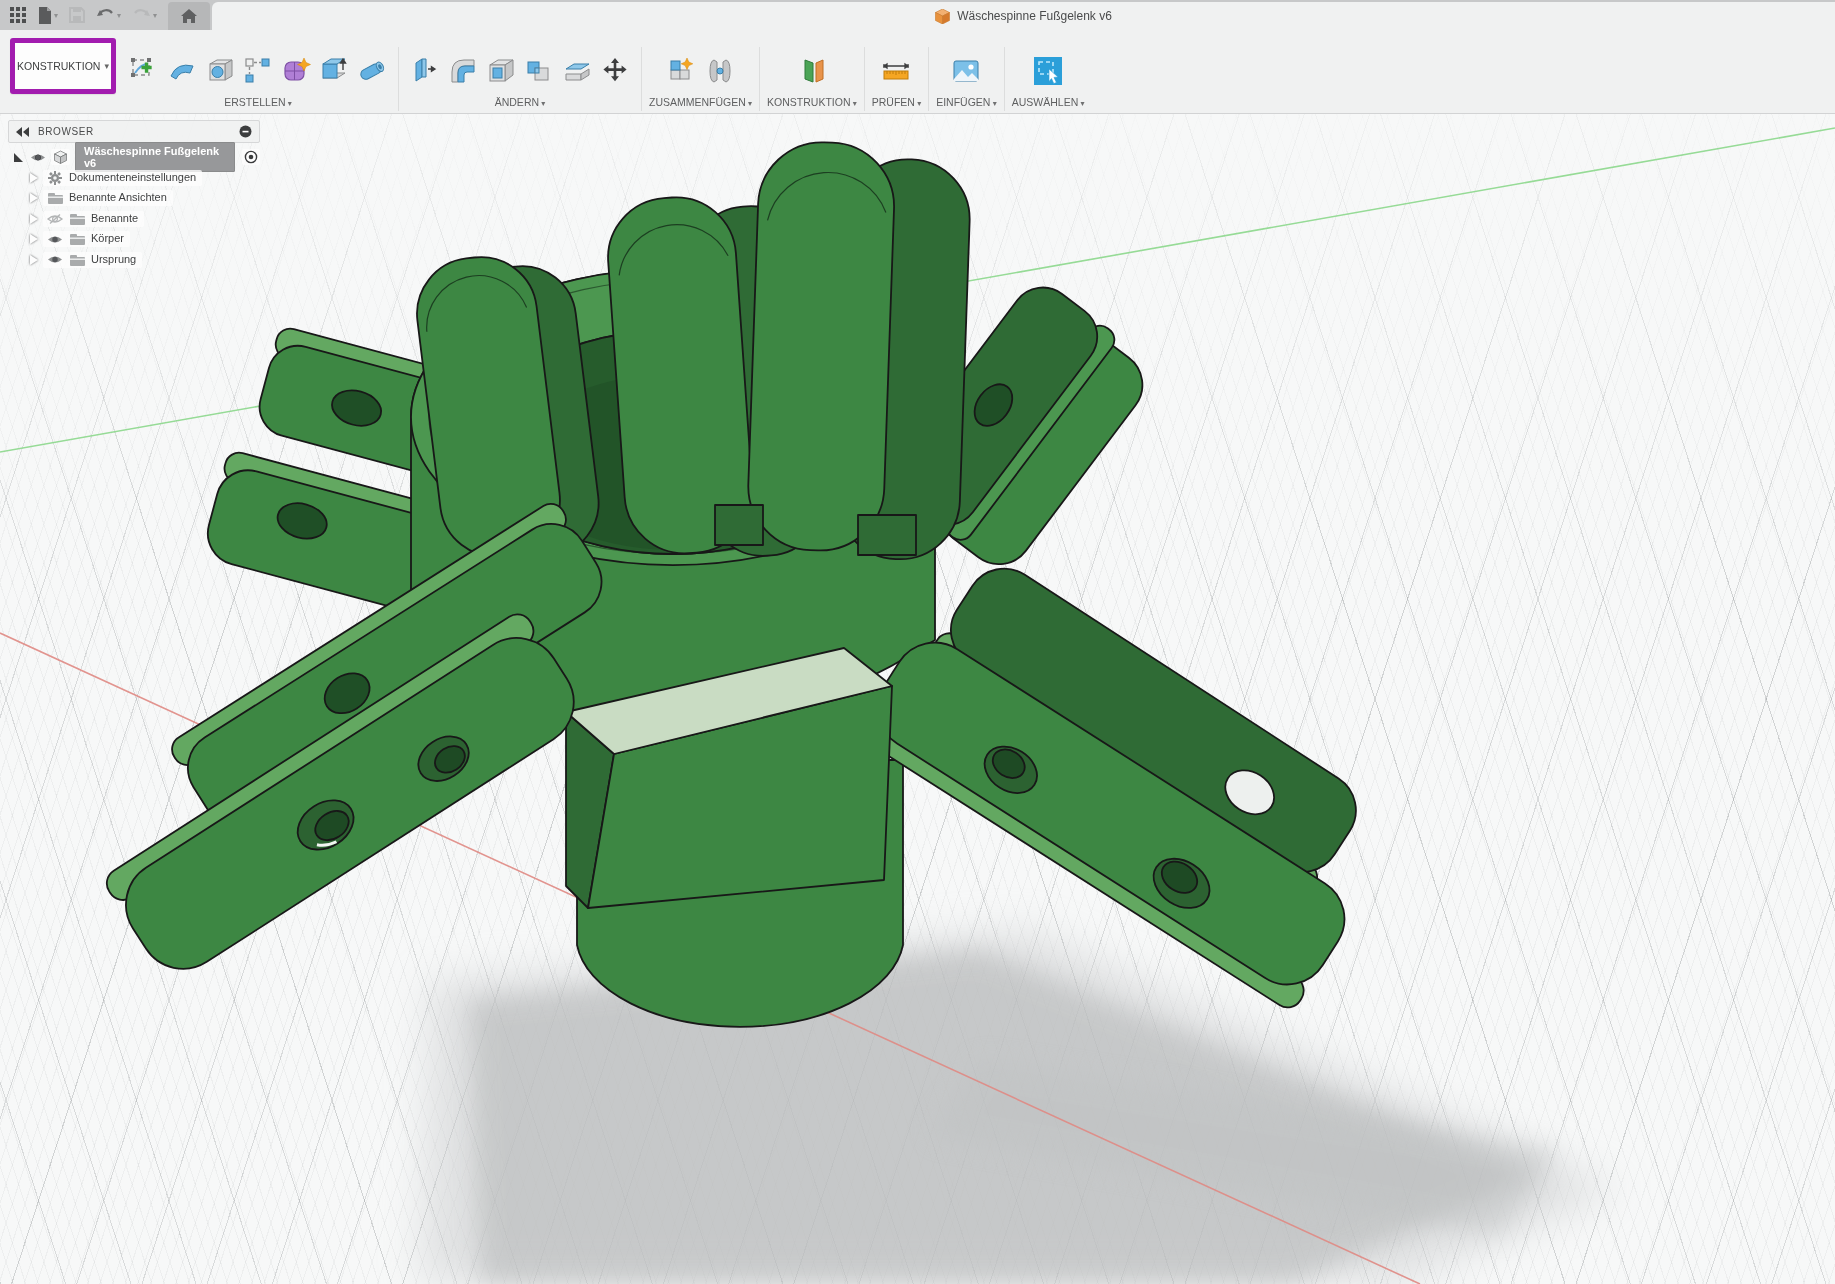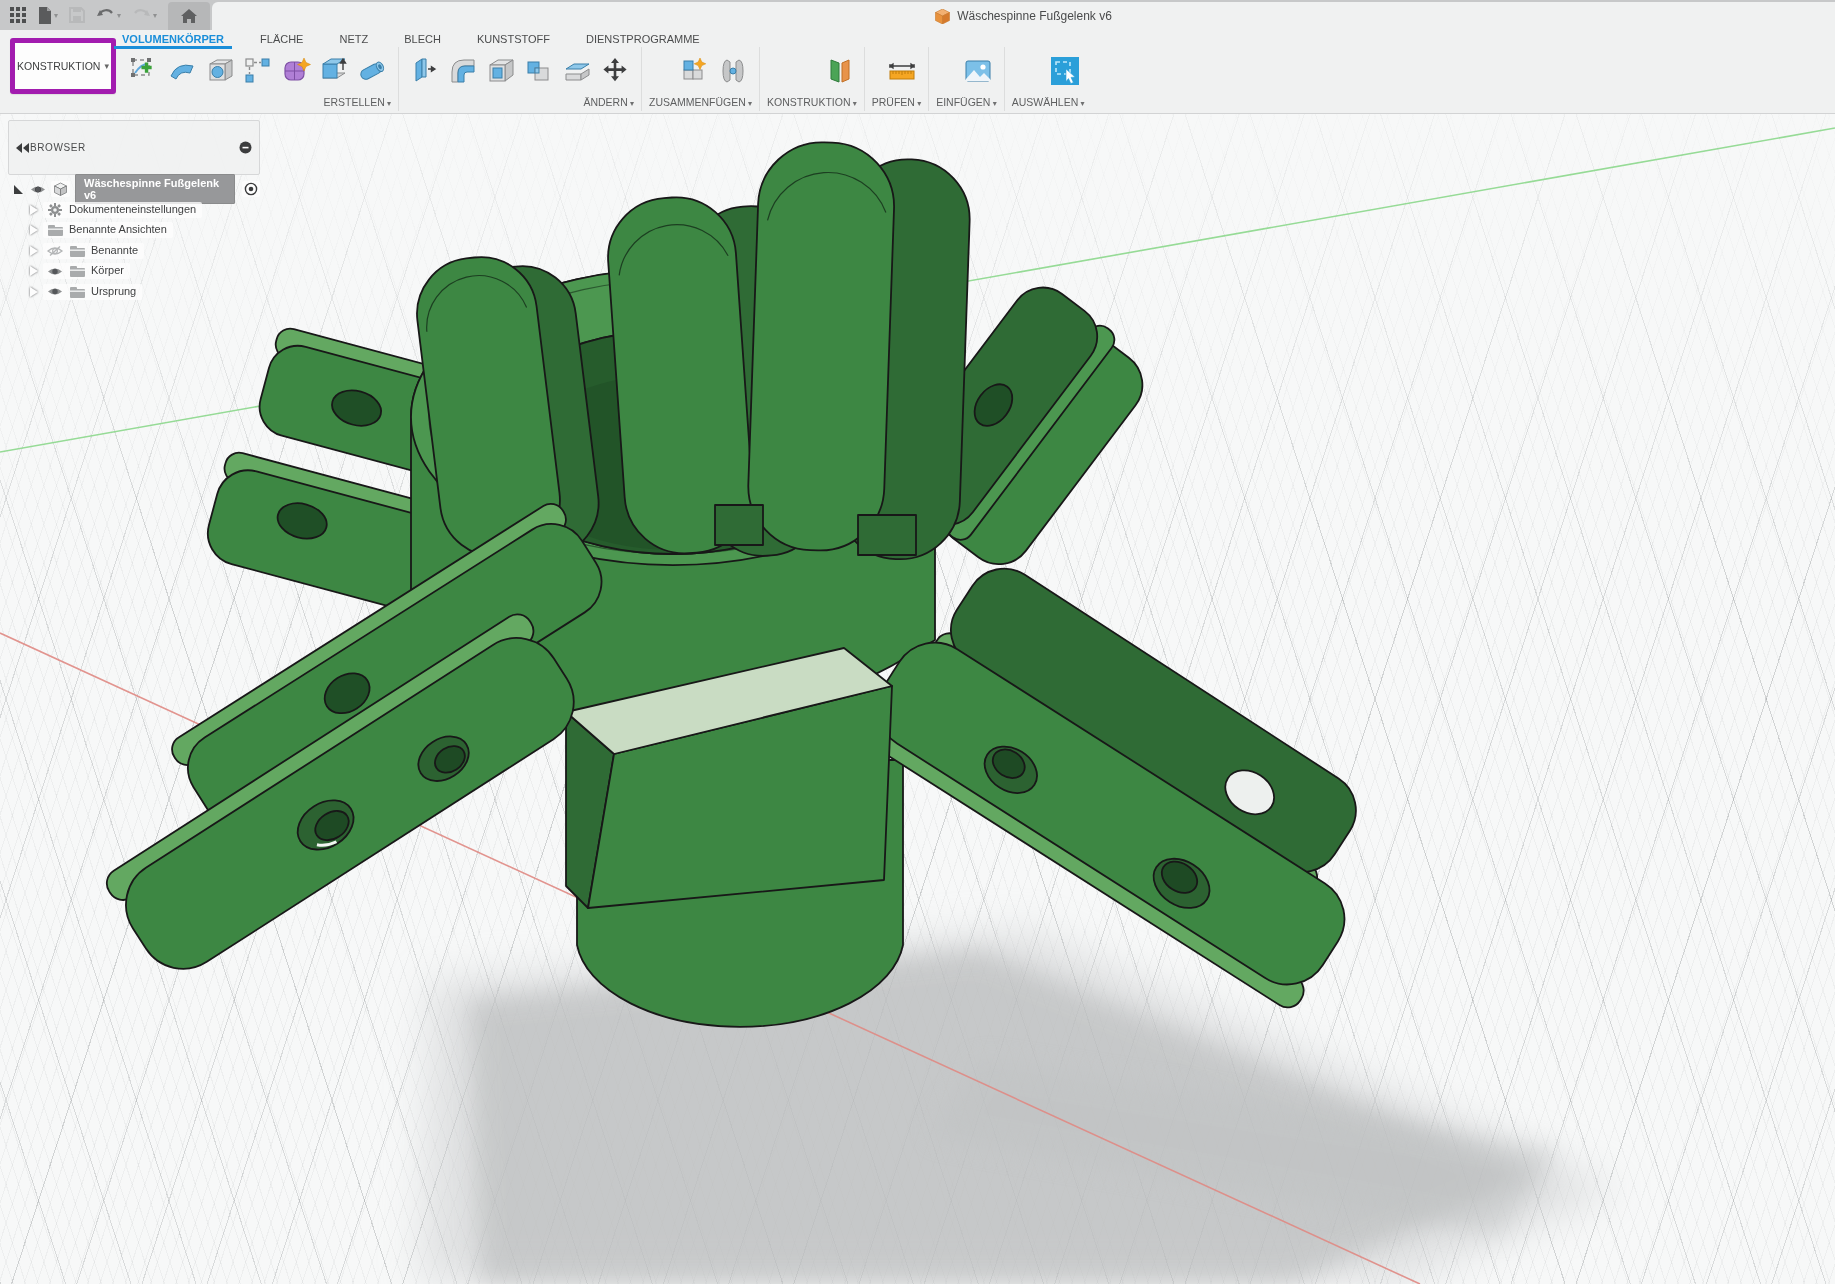--- a/index.html
+++ b/index.html
@@ -20,40 +20,40 @@
           border-bottom:1px solid #d2d3d4;z-index:30}
   .konstruktion{position:absolute;left:10px;top:8px;width:96px;height:46px;background:#fdfdfd;
           border:5px solid #a21caf;border-radius:3px;display:flex;align-items:center;justify-content:center;
           font-size:10.5px;color:#3d3e3f;box-shadow:0 1px 1px rgba(0,0,0,.08)}
   .konstruktion::after{content:"▾";font-size:9px;color:#666;margin-left:4px}
   .rtabs{position:absolute;left:122px;top:0;height:17px;display:flex;gap:36px;align-items:center}
   .rtab{font-size:11px;color:#4b4c4d;cursor:default;position:relative;white-space:nowrap}
   .rtab.active{color:#1a8ed9;font-weight:bold}
   .rtab.active::after{content:"";position:absolute;left:-8px;right:-8px;bottom:-4px;height:3px;background:#1a8ed9}
   .ribbon-body{position:absolute;left:118px;top:17px;display:flex}
-  .group{display:flex;flex-direction:column;align-items:flex-end;padding:0 7px;border-right:1px solid #dcdddd;height:64px}
+  .group{display:flex;flex-direction:column;align-items:center;padding:0 7px;border-right:1px solid #dcdddd;height:64px}
   .group:last-child{border-right:none}
   .group-tools{display:flex;height:48px;align-items:center}
   .tool{width:38px;height:44px;display:flex;align-items:center;justify-content:center;border-radius:2px}
   .group-label{font-size:10.5px;color:#5e5f60;margin-top:1px;white-space:nowrap}
   .group-label::after{content:" ▾";font-size:8px;color:#6f7071}
   
   .viewport{position:absolute;top:114px;left:0;right:0;bottom:0;background-color:#f7f8f8;
     background-image:
       repeating-linear-gradient(108deg, rgba(110,115,118,.22) 0 1px, transparent 1px 62px),
       repeating-linear-gradient(72deg, rgba(110,115,118,.22) 0 1px, transparent 1px 62px),
       repeating-linear-gradient(108deg, rgba(110,115,118,.07) 0 1px, transparent 1px 12px),
       repeating-linear-gradient(72deg, rgba(110,115,118,.07) 0 1px, transparent 1px 12px);}
   .viewport::before{content:"";position:absolute;inset:0;
       background:linear-gradient(180deg, rgba(247,248,248,.75), rgba(247,248,248,0) 40%);pointer-events:none}
   .scene{position:absolute;top:-114px;left:0;width:1835px;height:1284px}
   
   .browser{position:absolute;left:8px;top:6px;width:252px;z-index:10;font-size:11px;color:#3e3f40}
   .bheader{height:21px;background:rgba(240,241,241,.92);border:1px solid #d6d7d8;border-radius:2px;
-           display:flex;align-items:center;padding:16px 7px;}
+           display:flex;align-items:center;padding:0 7px;gap:8px}
   .bheader .ttl{font-size:10px;letter-spacing:.6px;color:#4a4b4c}
   .brow{height:20.5px;display:flex;align-items:center;gap:5px;margin-top:0}
   .chip{background:rgba(253,253,253,.8);border-radius:2px;display:flex;align-items:flex-start;padding:1px 6px 1px 4px;gap:6px}
   .rootlbl{background:#97989a;border:1px solid #8a8b8c;color:#fff;font-weight:bold;padding:2px 8px;border-radius:1px;
            display:flex;align-items:center;gap:6px}
   .tri-open{width:0;height:0;border-left:9px solid #3c3d3e;border-top:9px solid transparent;margin:0 2px 0 6px}
   .tri-closed{width:0;height:0;border-left:7px solid transparent;border-right:0;
       border-top:5.5px solid transparent;border-bottom:5.5px solid transparent;border-left:8px solid #fdfdfd;
       outline:none;position:relative;margin-left:22px;
       -webkit-filter:drop-shadow(0 0 1px #5a5b5c);filter:drop-shadow(0 0 1px #5a5b5c)}
@@ -133,28 +133,20 @@
       <polygon points="0.5,3.5 7.5,7 7.5,15 0.5,11.5" fill="#e8923d" stroke="#c97a2e" stroke-width=".6"></polygon>
       <polygon points="14.5,3.5 7.5,7 7.5,15 14.5,11.5" fill="#d57a2c" stroke="#c97a2e" stroke-width=".6"></polygon>
     </svg>
     </span>
   <span class="t">Wäschespinne Fußgelenk v6</span>
 </div>
 
 <div class="ribbon">
   <div class="konstruktion">KONSTRUKTION</div>
 
-  <div class="rtabs">
-    <span class="rtab active">VOLUMENKÖRPER</span>
-    <span class="rtab">FLÄCHE</span>
-    <span class="rtab">NETZ</span>
-    <span class="rtab">BLECH</span>
-    <span class="rtab">KUNSTSTOFF</span>
-    <span class="rtab">DIENSTPROGRAMME</span>
-  </div>
 
   <div class="ribbon-body">
 
     <div class="group">
       <div class="group-tools">
         <div class="tool">
           <svg width="30" height="30">
             <rect x="4" y="4" width="16" height="15" fill="none" stroke="#8b8c8d" stroke-width="1.4" stroke-dasharray="4 3"></rect>
             <rect x="2" y="2" width="4" height="4" fill="#6f7071"></rect>
               <rect x="18" y="2" width="4" height="4" fill="#6f7071"></rect>

